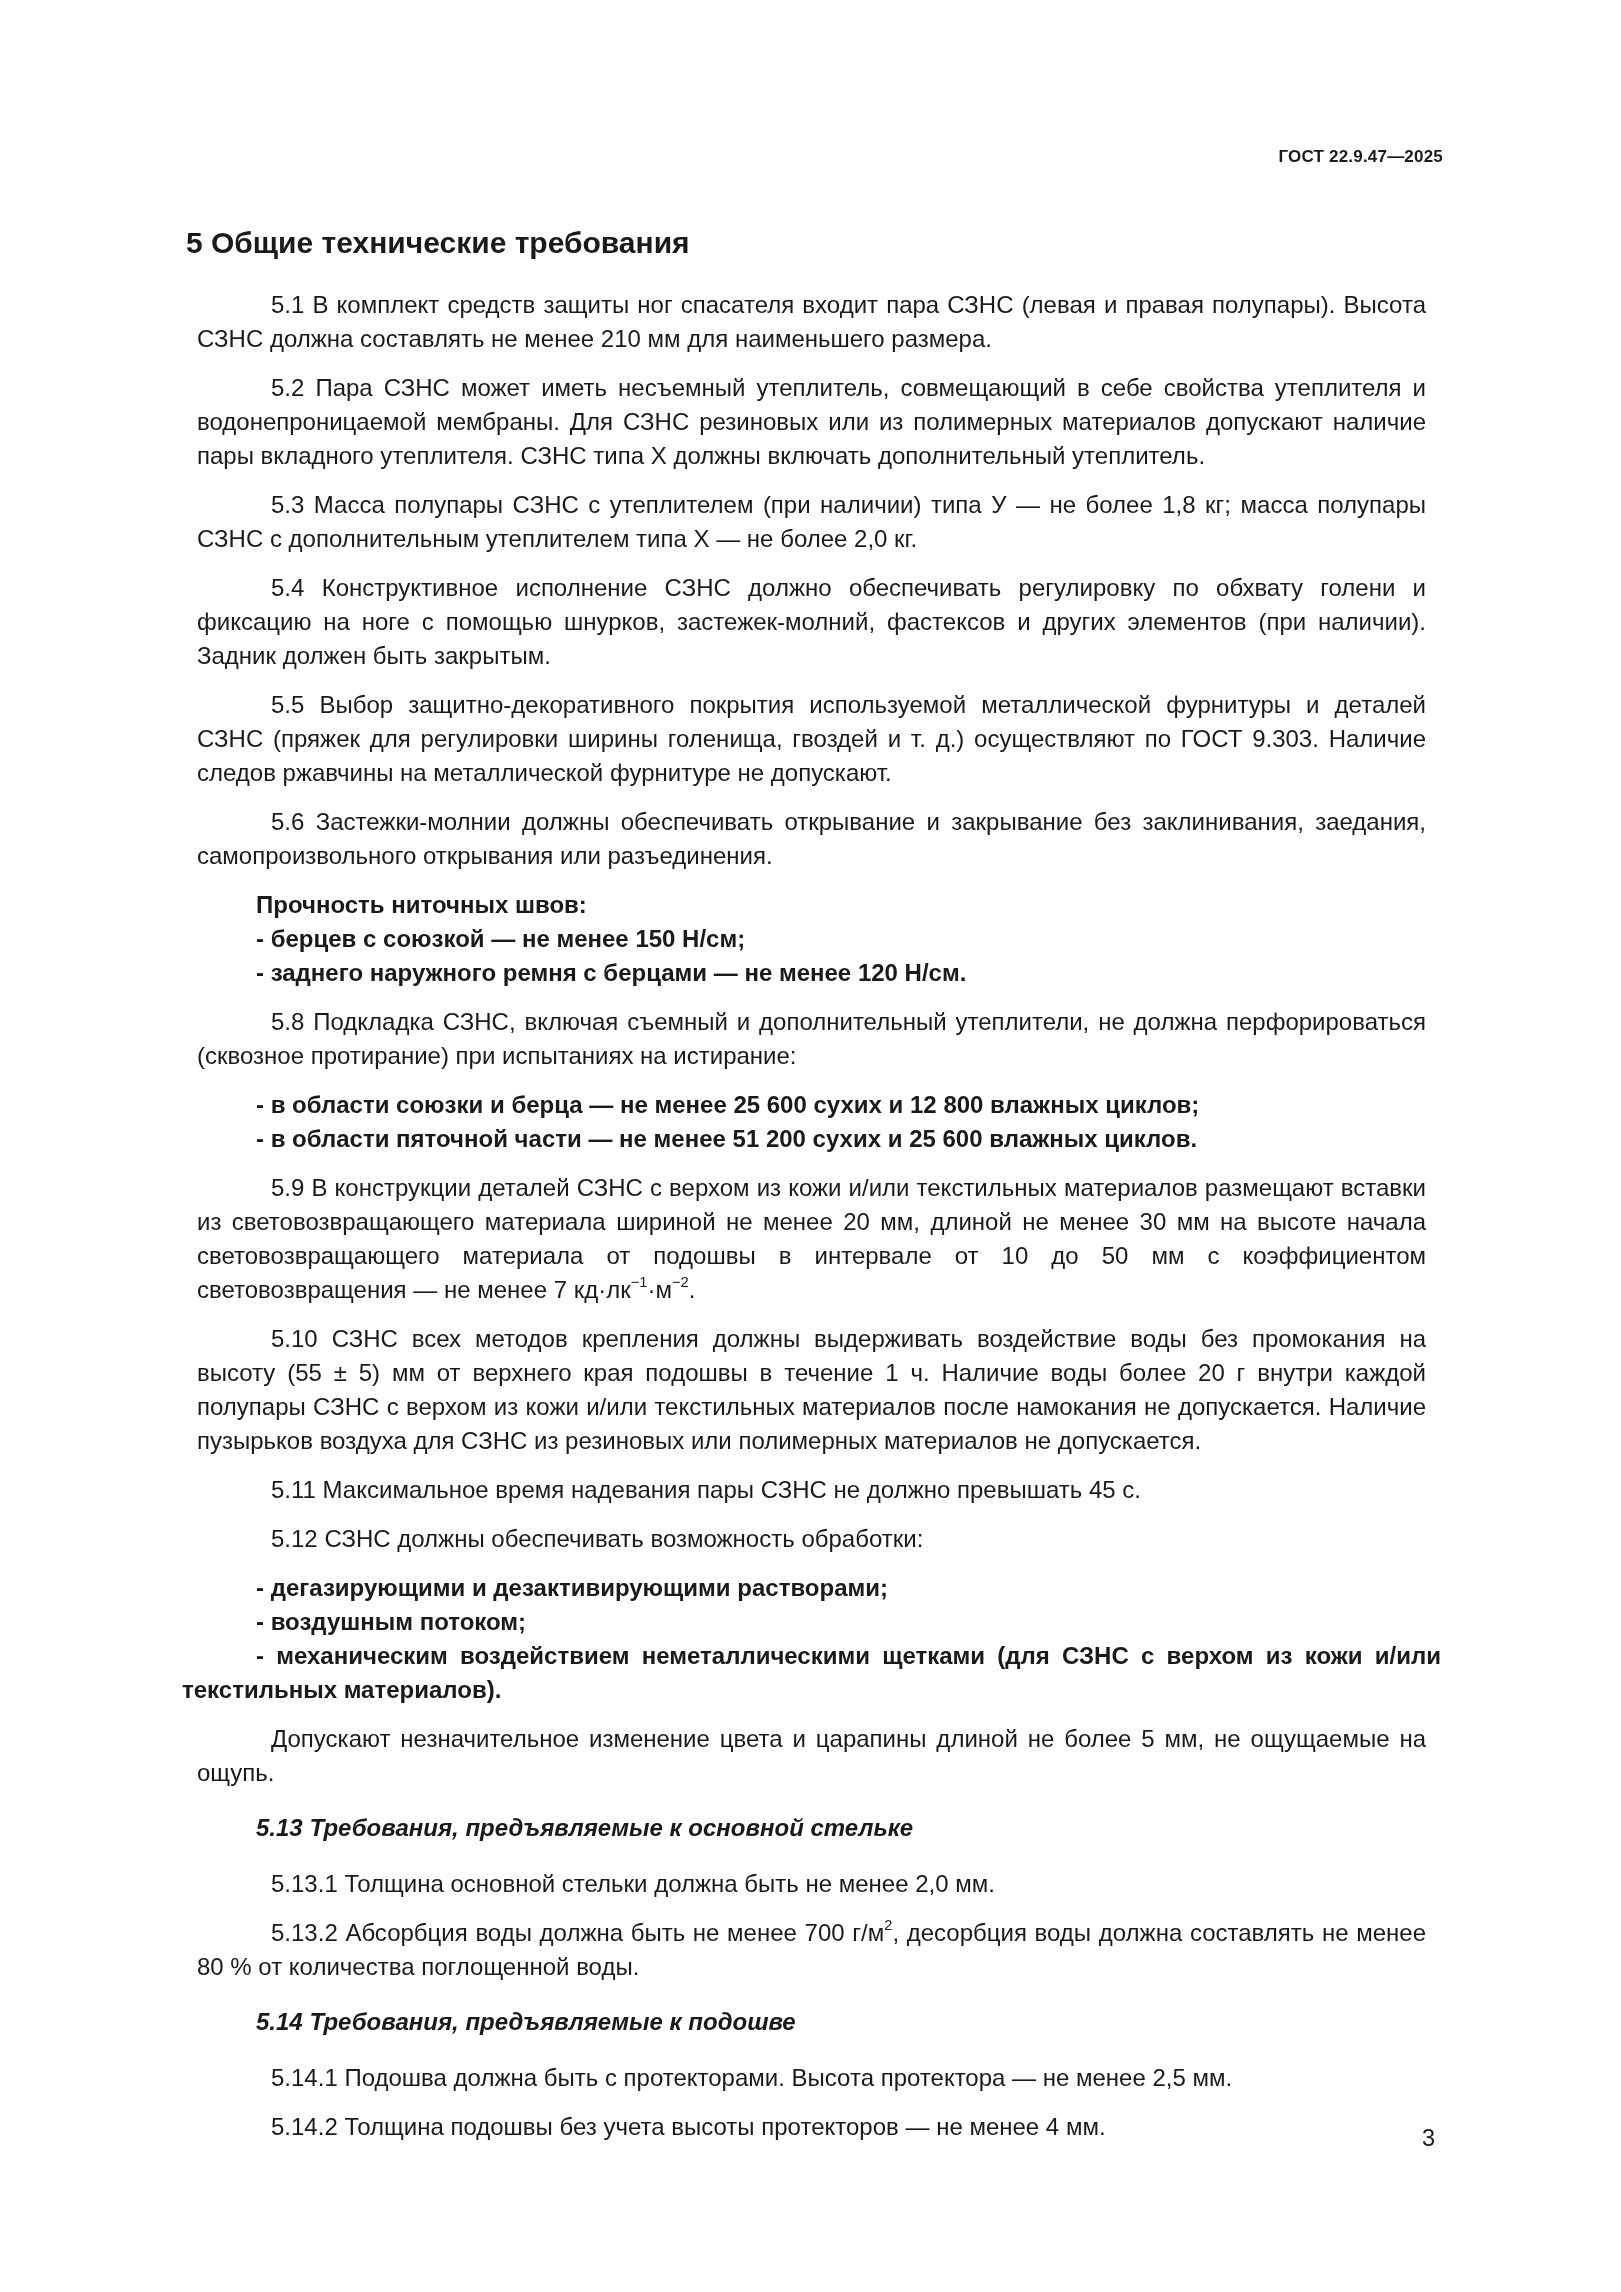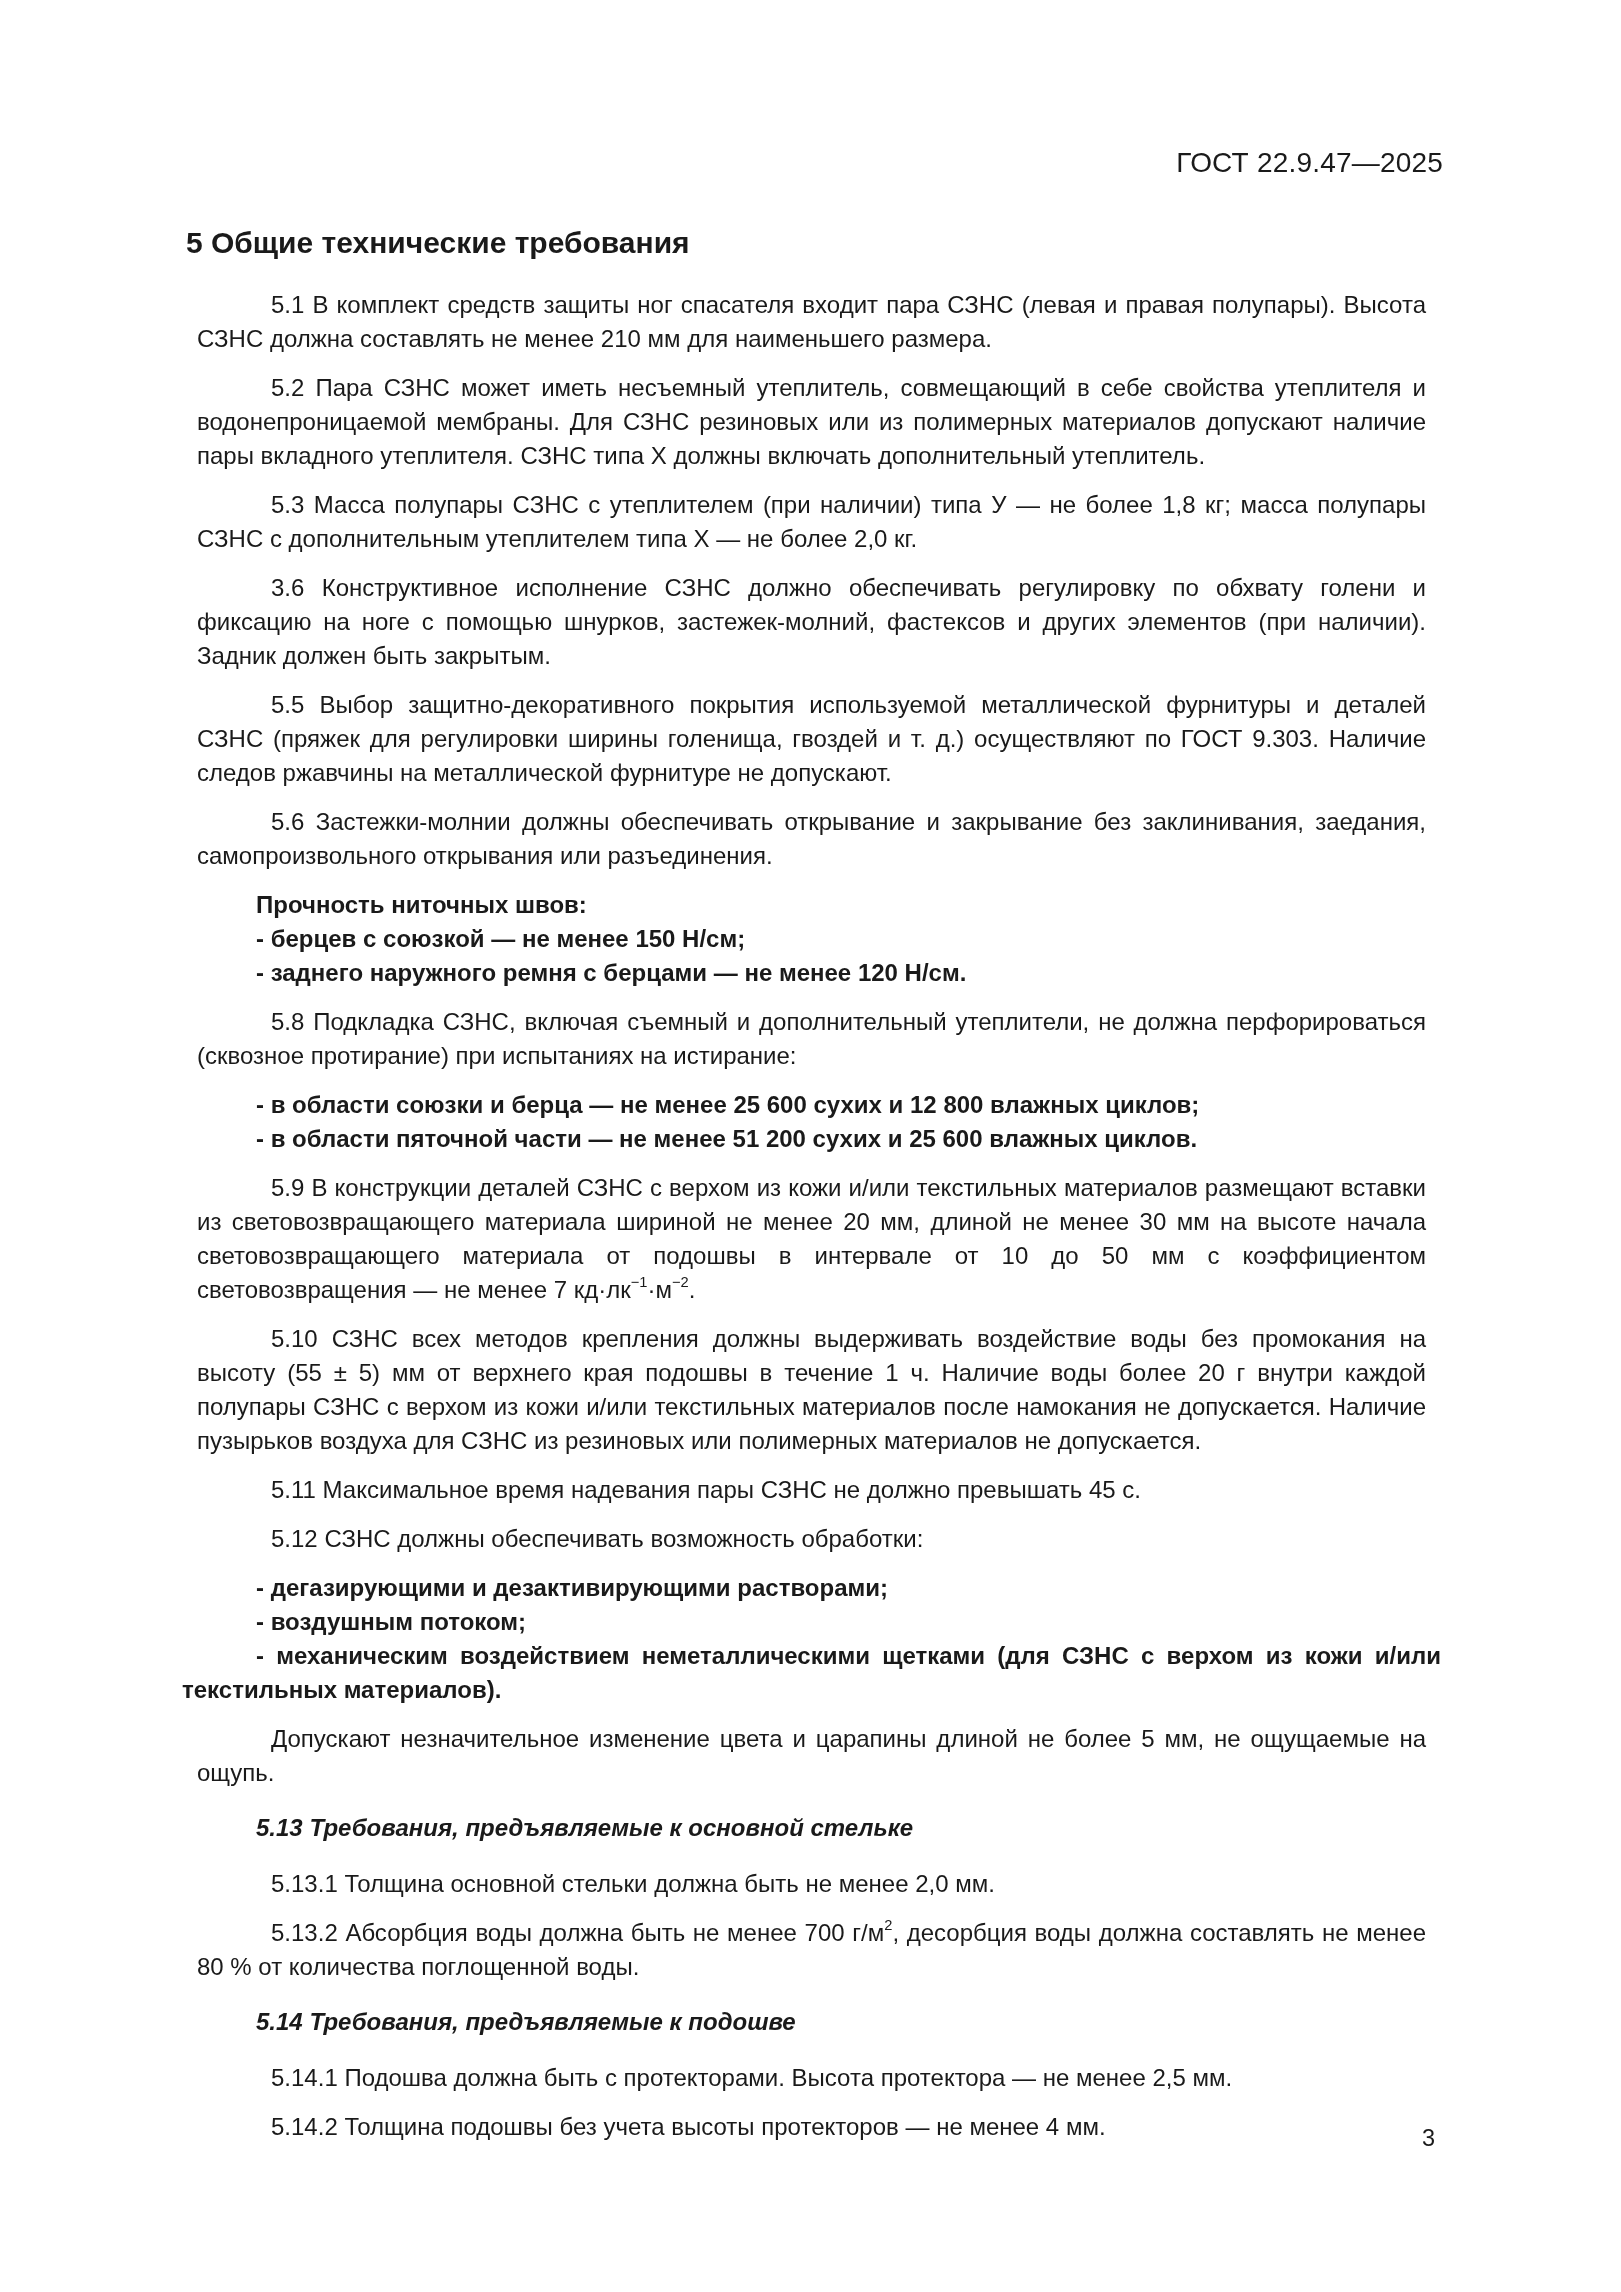--- a/index.html
+++ b/index.html
@@ -1,39 +1,39 @@
 <!DOCTYPE html>
 <html><head>
 <meta charset="utf-8">
 <style>
   html, body { margin: 0; padding: 0; background: #ffffff; }
   body { width: 1621px; height: 2293px; position: relative; overflow: hidden; color: #1a1a1a;
          font-family: "Liberation Sans", "DejaVu Sans", sans-serif; }
-  .page-header { position: absolute; top: 147px; right: 178px; font-weight: normal; font-size: 28px; letter-spacing: 0.2px; }
+  .page-header { position: absolute; top: 147px; right: 178px; font-weight: bold; font-size: 17px; letter-spacing: 0.2px; }
   .content { position: absolute; left: 182px; top: 223px; width: 1259px; }
   .section-title { font-weight: bold; font-size: 30px; margin: 0 0 25.5px 3.9px; line-height: 39px; }
   .p { font-size: 24px; line-height: 34px; text-align: justify; text-indent: 74px; margin: 15px; }
   .li { font-size: 24px; line-height: 34px; text-align: justify; text-indent: 0; padding-left: 74px; margin: 0; font-weight: bold; }
   .li.wrap { padding-left: 0; text-indent: 74px; }
   .subhead { font-weight: bold; font-size: 24px; line-height: 34px; text-indent: 74px; margin: 21.6px 0 21.6px 0; font-style: italic; }
   sup { font-size: 14.7px; line-height: 0; position: relative; top: -2px; vertical-align: super; }
   .page-number { position: absolute; top: 2125px; right: 186px; font-size: 23.5px; }
 </style>
 </head>
 <body>
 
 <div class="page-header">ГОСТ 22.9.47—2025</div>
 
 <div class="content">
   <div class="section-title">5  Общие технические требования</div>
 
   <p class="p">5.1  В комплект средств защиты ног спасателя входит пара СЗНС (левая и правая полупары). Высота СЗНС должна составлять не менее 210 мм для наименьшего размера.</p>
   <p class="p">5.2  Пара СЗНС может иметь несъемный утеплитель, совмещающий в себе свойства утеплителя и водонепроницаемой мембраны. Для СЗНС резиновых или из полимерных материалов допускают наличие пары вкладного утеплителя. СЗНС типа Х должны включать дополнительный утеплитель.</p>
   <p class="p">5.3  Масса полупары СЗНС с утеплителем (при наличии) типа У — не более 1,8 кг; масса полупары СЗНС с дополнительным утеплителем типа Х — не более 2,0 кг.</p>
-  <p class="p">3.6  Конструктивное исполнение СЗНС должно обеспечивать регулировку по обхвату голени и фиксацию на ноге с помощью шнурков, застежек-молний, фастексов и других элементов (при наличии). Задник должен быть закрытым.</p>
+  <p class="p">5.4  Конструктивное исполнение СЗНС должно обеспечивать регулировку по обхвату голени и фиксацию на ноге с помощью шнурков, застежек-молний, фастексов и других элементов (при наличии). Задник должен быть закрытым.</p>
   <p class="p">5.5  Выбор защитно-декоративного покрытия используемой металлической фурнитуры и деталей СЗНС (пряжек для регулировки ширины голенища, гвоздей и т. д.) осуществляют по ГОСТ 9.303. Наличие следов ржавчины на металлической фурнитуре не допускают.</p>
   <p class="p">5.6  Застежки-молнии должны обеспечивать открывание и закрывание без заклинивания, заедания, самопроизвольного открывания или разъединения.</p>
   <p class="li">Прочность ниточных швов:</p>
   <p class="li">- берцев с союзкой — не менее 150 Н/см;</p>
   <p class="li">- заднего наружного ремня с берцами — не менее 120 Н/см.</p>
   <p class="p">5.8  Подкладка СЗНС, включая съемный и дополнительный утеплители, не должна перфорироваться (сквозное протирание) при испытаниях на истирание:</p>
   <p class="li">- в области союзки и берца — не менее 25 600 сухих и 12 800 влажных циклов;</p>
   <p class="li">- в области пяточной части — не менее 51 200 сухих и 25 600 влажных циклов.</p>
   <p class="p"><span>5.9  В конструкции деталей СЗНС с верхом из кожи и/или текстильных материалов размещают вставки из световозвращающего материала шириной не менее 20 мм, длиной не менее 30 мм на высоте начала световозвращающего материала от подошвы в интервале от 10 до 50 мм с коэффициентом световозвращения — не менее 7 кд·лк</span><sup>−1</sup><span>·м</span><sup>−2</sup><span>.</span></p>
   <p class="p">5.10  СЗНС всех методов крепления должны выдерживать воздействие воды без промокания на высоту (55 ± 5) мм от верхнего края подошвы в течение 1 ч. Наличие воды более 20 г внутри каждой полупары СЗНС с верхом из кожи и/или текстильных материалов после намокания не допускается. Наличие пузырьков воздуха для СЗНС из резиновых или полимерных материалов не допускается.</p>

